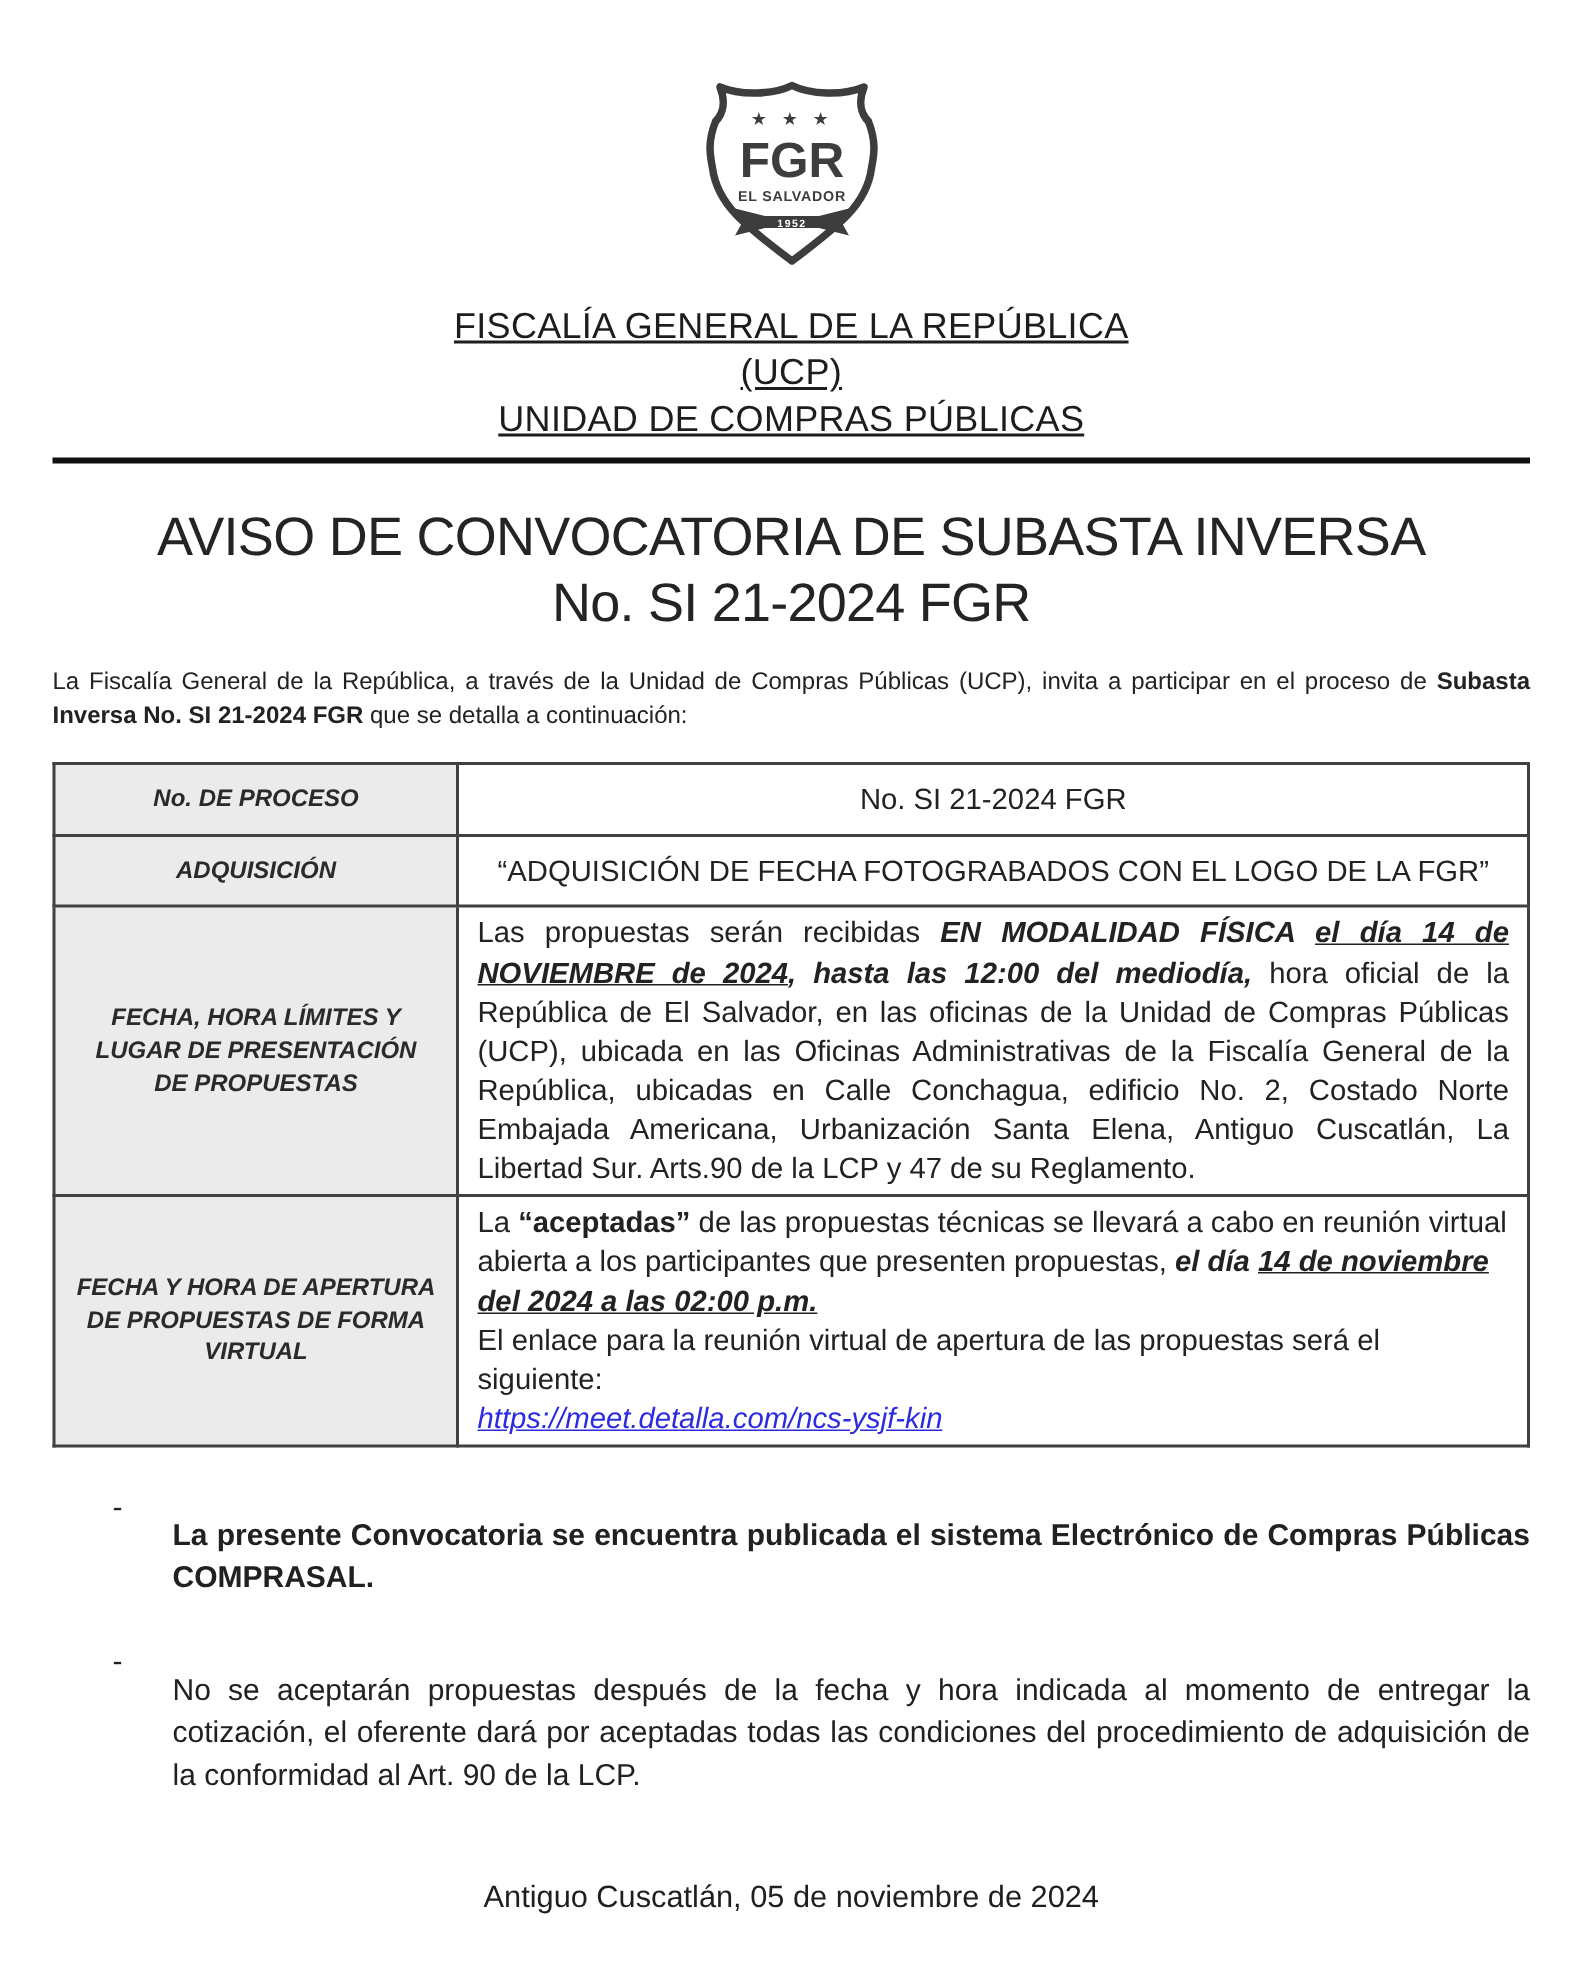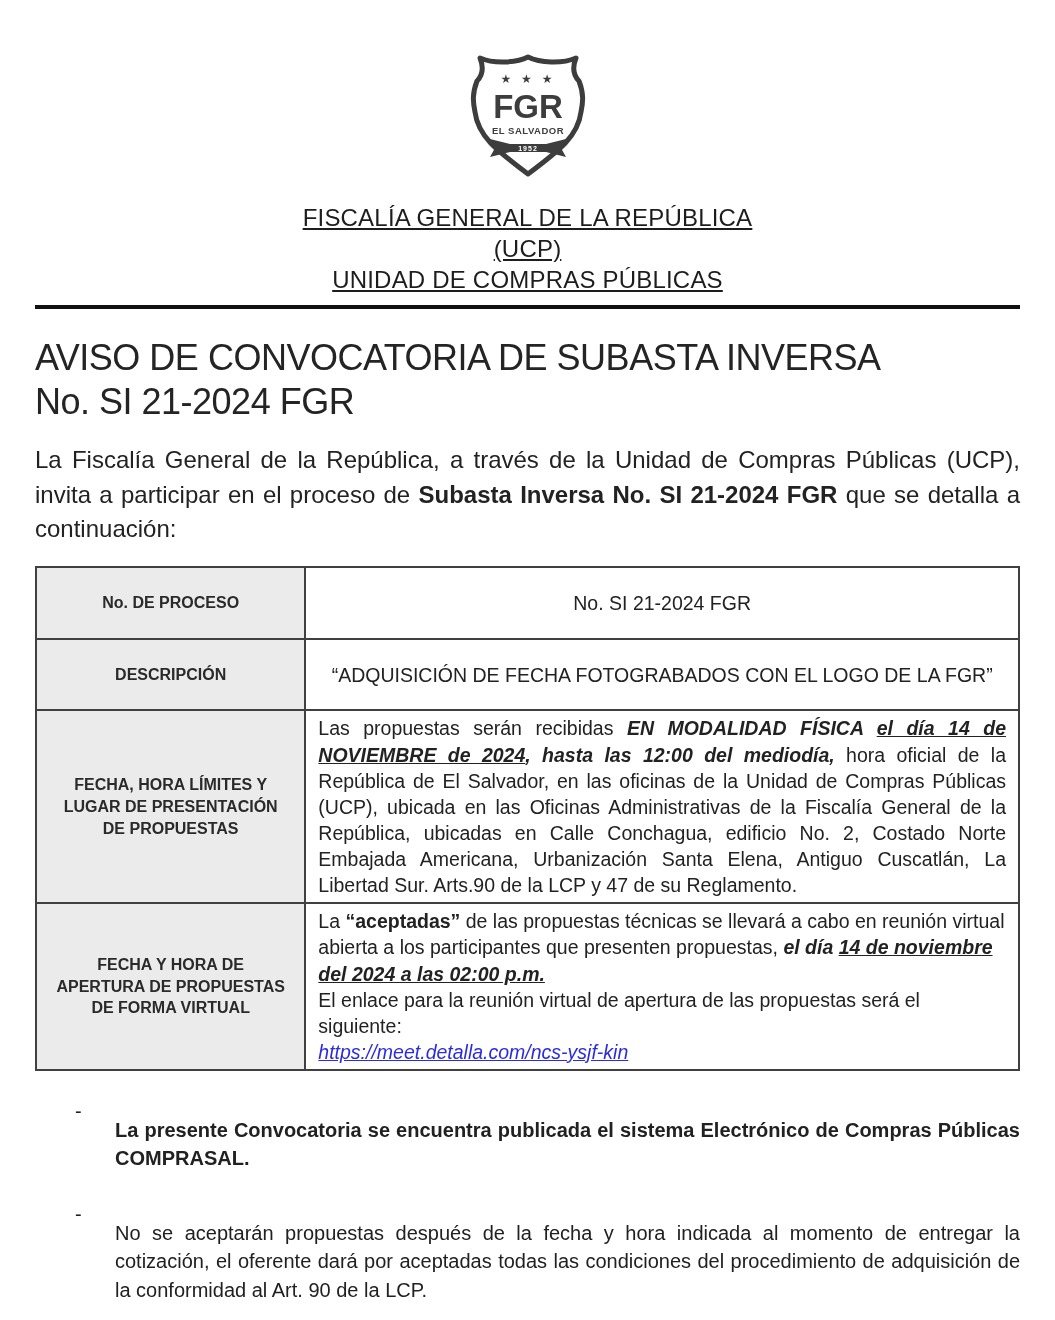--- a/index.html
+++ b/index.html
@@ -22,37 +22,37 @@
   }
   .doc-header{text-align:center;}
   .logo{display:block;margin:0 auto 22px;}
   .logo .acronym{font-family:"Liberation Sans",sans-serif;font-weight:700;}
   .logo .stars{font-family:"DejaVu Sans",sans-serif;}
   .logo .country{font-family:"Liberation Sans",sans-serif;font-weight:700;}
   .logo .year{font-family:"Liberation Sans",sans-serif;font-weight:700;}
   .org-line{font-size:24px;line-height:1.3;color:#1d1d1d;letter-spacing:0.2px;text-decoration:underline;}
   .rule{height:4px;background:var(--rule);margin-top:9px;}
   .title{
-    margin:27px 0 0;font-weight:400;
+    margin:27px 0 0;text-align:center;font-weight:400;
     font-size:36px;line-height:1.24;color:#242424;letter-spacing:-0.5px;
   }
   .intro{
-    margin:18px 0 0;font-size:24px;line-height:1.45;
+    margin:18px 0 0;font-size:16px;line-height:1.45;
     text-align:justify;color:#222;
   }
   table.info-table{
     width:100%;border-collapse:collapse;margin-top:19px;
     border:2px solid var(--border);
   }
   table.info-table td{border:2px solid var(--border);}
   td.cell-label{
     width:27.4%;background:var(--label-bg);
     text-align:center;vertical-align:middle;
     font-size:16px;font-weight:600;line-height:1.35;
-    padding:24px 14px;color:#2a2a2a;
+    padding:12px 14px;color:#2a2a2a;font-style:italic;
   }
   td.cell-value{
     padding:4px 12px;font-size:19.5px;line-height:1.34;
     vertical-align:middle;color:#222;
   }
   td.cell-value p{margin:0;}
   .center{text-align:center;}
   .justify{text-align:justify;}
   .lg{font-size:21px;}
   .b{font-weight:700;}
@@ -93,21 +93,21 @@
 
   <p class="intro"><span>La Fiscalía General de la República, a través de la Unidad de Compras Públicas (UCP), invita a participar en el proceso de </span><span class="b">Subasta Inversa No. SI 21-2024 FGR</span><span> que se detalla a continuación:</span></p>
 
   <table class="info-table">
     <tbody>
       <tr>
         <td class="cell-label">No. DE PROCESO</td>
         <td class="cell-value center lg"><span>No. SI 21-2024 FGR</span></td>
       </tr>
       <tr>
-        <td class="cell-label">DESCRIPCIÓN</td>
+        <td class="cell-label">ADQUISICIÓN</td>
         <td class="cell-value center lg"><span>“ADQUISICIÓN DE FECHA FOTOGRABADOS CON EL LOGO DE LA FGR”</span></td>
       </tr>
       <tr>
         <td class="cell-label">FECHA, HORA LÍMITES Y LUGAR DE PRESENTACIÓN DE PROPUESTAS</td>
         <td class="cell-value justify"><span>Las propuestas serán recibidas </span><span class="b i">EN MODALIDAD FÍSICA </span><span class="b i u">el día 14 de NOVIEMBRE de 2024</span><span class="b i">, </span><span class="b i">hasta las 12:00 del mediodía,</span><span> hora oficial de la República de El Salvador, en las oficinas de la Unidad de Compras Públicas (UCP), ubicada en las Oficinas Administrativas de la Fiscalía General de la República, ubicadas en Calle Conchagua, edificio No. 2, Costado Norte Embajada Americana, Urbanización Santa Elena, Antiguo Cuscatlán, La Libertad Sur. Arts.90 de la LCP y 47 de su Reglamento.</span></td>
       </tr>
       <tr>
         <td class="cell-label">FECHA Y HORA DE APERTURA DE PROPUESTAS DE FORMA VIRTUAL</td>
         <td class="cell-value">
           <p><span>La </span><span class="b">“aceptadas”</span><span> de las propuestas técnicas se llevará a cabo en reunión virtual abierta a los participantes que presenten propuestas, </span><span class="b i">el día </span><span class="b i u">14 de noviembre del 2024 a las 02:00 p.m.</span></p>

